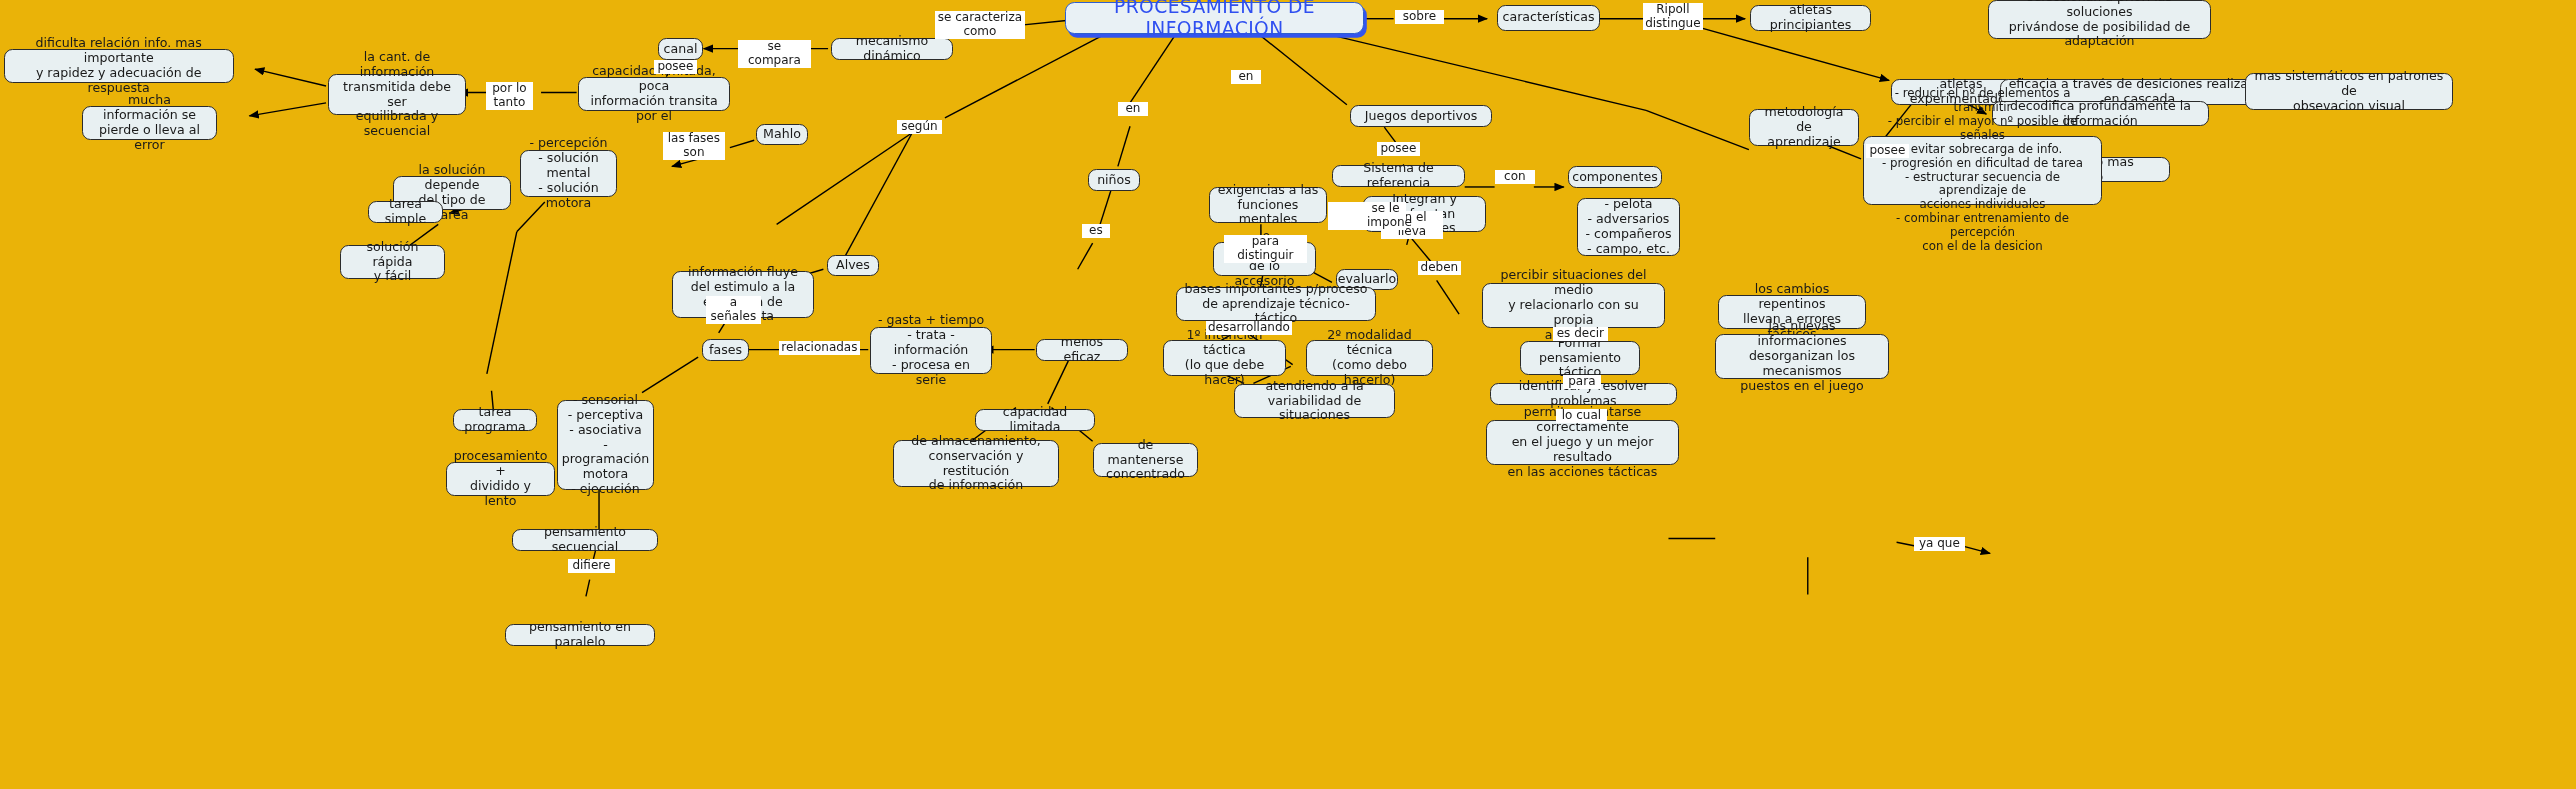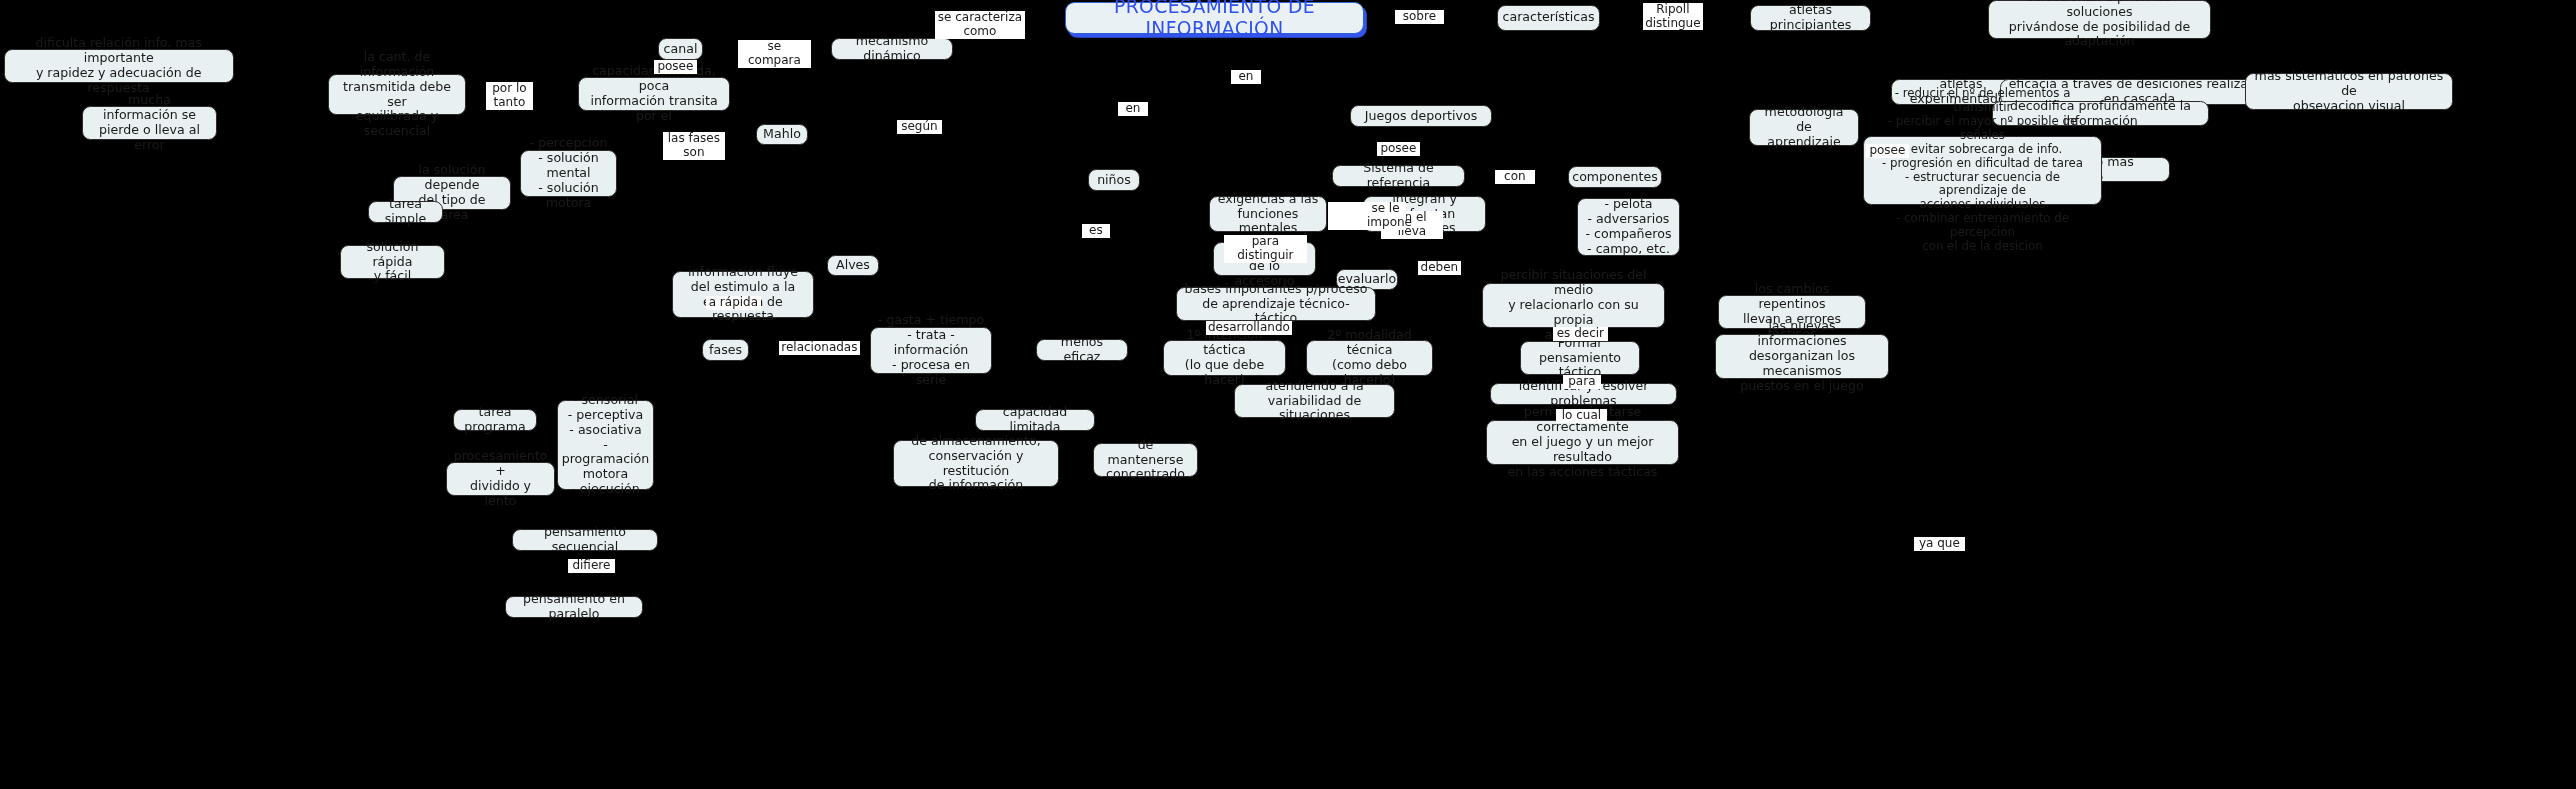--- a/index.html
+++ b/index.html
@@ -5,21 +5,21 @@
   html, body {
     margin: 0;
     padding: 0;
     background: #ffffff;
     font-family: "DejaVu Sans", "Liberation Sans", sans-serif;
   }
   #canvas {
     position: relative;
     width: 2576px;
     height: 789px;
-    background: #000000;
+    background: #eab308;
     overflow: hidden;
   }
   #edges {
     position: absolute;
     left: 0; top: 0;
     width: 2576px;
     height: 789px;
     pointer-events: none;
   }
   .node {
@@ -297,21 +297,21 @@
 
   <div class="node bullets" style="left:557px; top:391px; width:97px; height:90px;margin-top:9px;">- sensorial
 - perceptiva
 - asociativa
 - programación
 motora
 - ejecución</div>
 
   <div class="node" style="left:512px; top:529px; width:146px; height:22.4px;">pensamiento secuencial</div>
 
-  <div class="node" style="left:505px; top:596px; width:138px; height:22.4px;">pensamiento en paralelo</div>
+  <div class="node" style="left:505px; top:624px; width:150px; height:22.4px;">pensamiento en paralelo</div>
 
   <div class="node" style="left:1088px; top:169px; width:52px; height:22.4px;">niños</div>
 
   <div class="node" style="left:1036px; top:339px; width:92px; height:22.4px;">menos eficaz</div>
 
   <div class="node bullets" style="left:870px; top:327px; width:122px; height:47px;">- gasta + tiempo
 - trata - información
 - procesa en serie</div>
 
   <div class="node" style="left:975px; top:409px; width:120px; height:22.4px;">capacidad limitada</div>
@@ -330,21 +330,21 @@
   <div class="node" style="left:1568px; top:166px; width:94px; height:22.4px;">componentes</div>
 
   <div class="node bullets" style="left:1577px; top:198px; width:103px; height:58px;">- pelota
 - adversarios
 - compañeros
 - campo, etc.</div>
 
   <div class="node" style="left:1363px; top:196px; width:123px; height:36px;">Integran y enfrentan
 jugadores</div>
 
-  <div class="node" style="left:1209px; top:196px; width:118px; height:36px;">exigencias a las
+  <div class="node" style="left:1209px; top:187px; width:118px; height:36px;">exigencias a las
 funciones mentales</div>
 
   <div class="node" style="left:1213px; top:242px; width:103px; height:34px;">lo fundamental
 de lo accesorio</div>
 
   <div class="node" style="left:1336px; top:269px; width:62px; height:20.6px;">evaluarlo</div>
 
   <div class="node" style="left:1176px; top:287px; width:200px; height:34px;">bases importantes p/proceso
 de aprendizaje técnico-táctico</div>
 
@@ -393,21 +393,21 @@
   <div class="link-label" style="left:654px; top:60px; width:39px;">posee</div>
 
   <div class="link-label" style="left:486px; top:82px; width:43px;">por lo
 tanto</div>
 
   <div class="link-label" style="left:897px; top:120px; width:41px;">según</div>
 
   <div class="link-label" style="left:663px; top:132px; width:58px;">las fases
 son</div>
 
-  <div class="link-label" style="left:706px; top:296px; width:51px;">a rápida</div>
+  <div class="link-label" style="left:706px; top:296px; width:51px;">a señales</div>
 
   <div class="link-label" style="left:779px; top:341px; width:77px;">relacionadas</div>
 
   <div class="link-label" style="left:568px; top:559px; width:43px;">difiere</div>
 
   <div class="link-label" style="left:1118px; top:102px; width:26px;">en</div>
 
   <div class="link-label" style="left:1082px; top:224px; width:24px;">es</div>
 
   <div class="link-label" style="left:1231px; top:70px; width:26px;">en</div>

